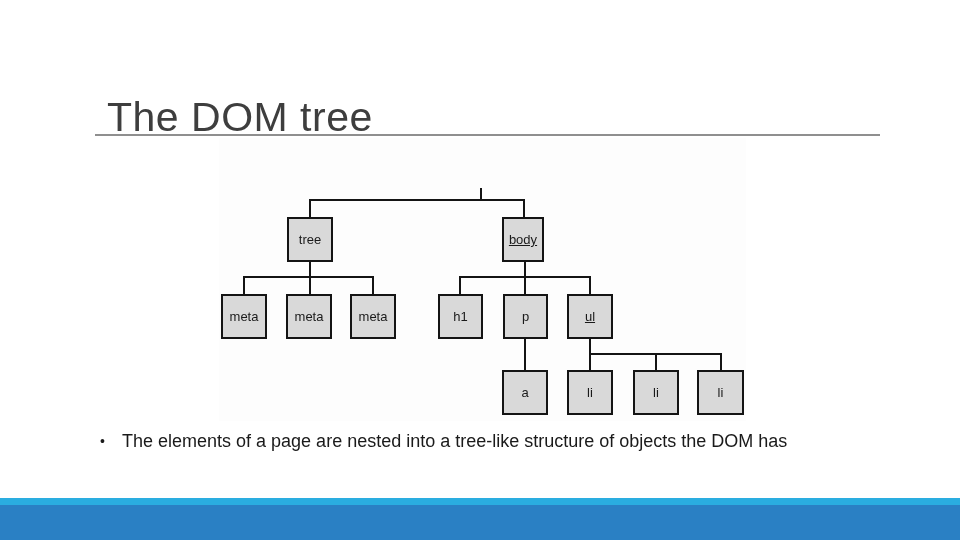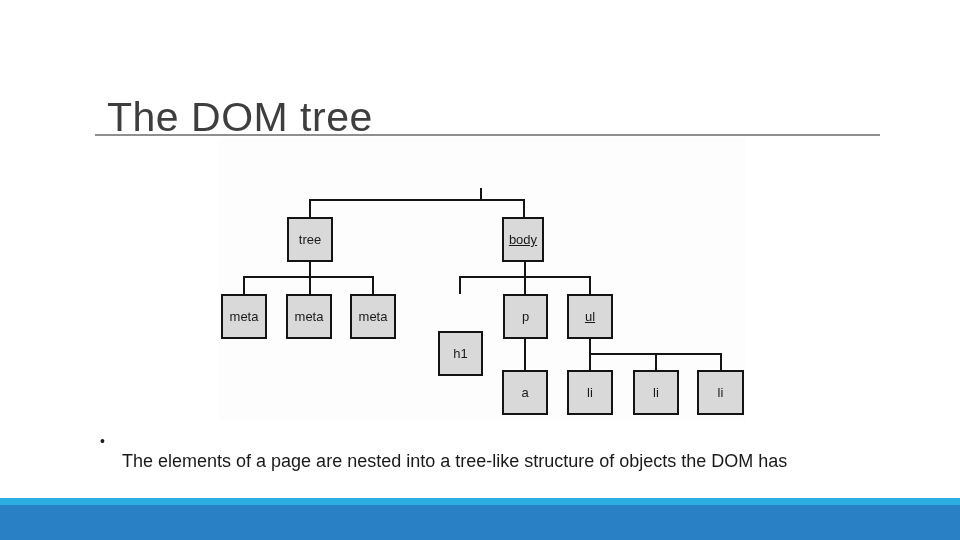--- a/index.html
+++ b/index.html
@@ -27,21 +27,21 @@
     background:var(--box-fill); border:2px solid var(--line-color);
     display:flex; align-items:center; justify-content:center;
     font-size:13px; color:#1a1a1a;
   }
   .edge { position:absolute; background:var(--line-color); }
   .bullet-row { position:absolute; left:100px; top:428px; display:flex; align-items:flex-start; }
   .marker {
     width:22px; font-size:14px; line-height:26px; color:var(--body-color); flex:0 0 22px;
   }
   .bullet-text div {
-    font-size:18px; line-height:26px; color:var(--body-color); white-space:nowrap;margin-top:20px;
+    font-size:18px; line-height:26px; color:var(--body-color); white-space:nowrap;
   }
   .footer-stripe {
     position:absolute; left:0; top:498px; width:960px; height:7px;
     background:var(--stripe-color);
   }
   .footer-band {
     position:absolute; left:0; top:505px; width:960px; height:35px;
     background:var(--band-color);
   }
 </style>
@@ -70,21 +70,21 @@
       <div class="edge" style="left: 524px; top: 339px; width: 2px; height: 31px;"></div>
       <div class="edge" style="left: 589px; top: 339px; width: 2px; height: 31px;"></div>
       <div class="edge" style="left: 589px; top: 353px; width: 133px; height: 2px;"></div>
       <div class="edge" style="left: 655px; top: 353px; width: 2px; height: 17px;"></div>
       <div class="edge" style="left: 720px; top: 353px; width: 2px; height: 17px;"></div>
       <div class="node" style="left: 287px; top: 217px; width: 46px; height: 45px;">tree</div>
       <div class="node" style="left: 502px; top: 217px; width: 42px; height: 45px; text-decoration: underline;">body</div>
       <div class="node" style="left: 221px; top: 294px; width: 46px; height: 45px;">meta</div>
       <div class="node" style="left: 286px; top: 294px; width: 46px; height: 45px;">meta</div>
       <div class="node" style="left: 350px; top: 294px; width: 46px; height: 45px;">meta</div>
-      <div class="node" style="left: 438px; top: 294px; width: 45px; height: 45px; margin-top: 37px;">h1</div>
+      <div class="node" style="left: 438px; top: 294px; width: 45px; height: 45px;">h1</div>
       <div class="node" style="left: 503px; top: 294px; width: 45px; height: 45px;">p</div>
       <div class="node" style="left: 567px; top: 294px; width: 46px; height: 45px; text-decoration: underline;">ul</div>
       <div class="node" style="left: 502px; top: 370px; width: 46px; height: 45px;">a</div>
       <div class="node" style="left: 567px; top: 370px; width: 46px; height: 45px;">li</div>
       <div class="node" style="left: 633px; top: 370px; width: 46px; height: 45px;">li</div>
       <div class="node" style="left: 697px; top: 370px; width: 47px; height: 45px;">li</div>
     </div>
 
   <div class="bullet-row">
     <span class="marker">•</span>

